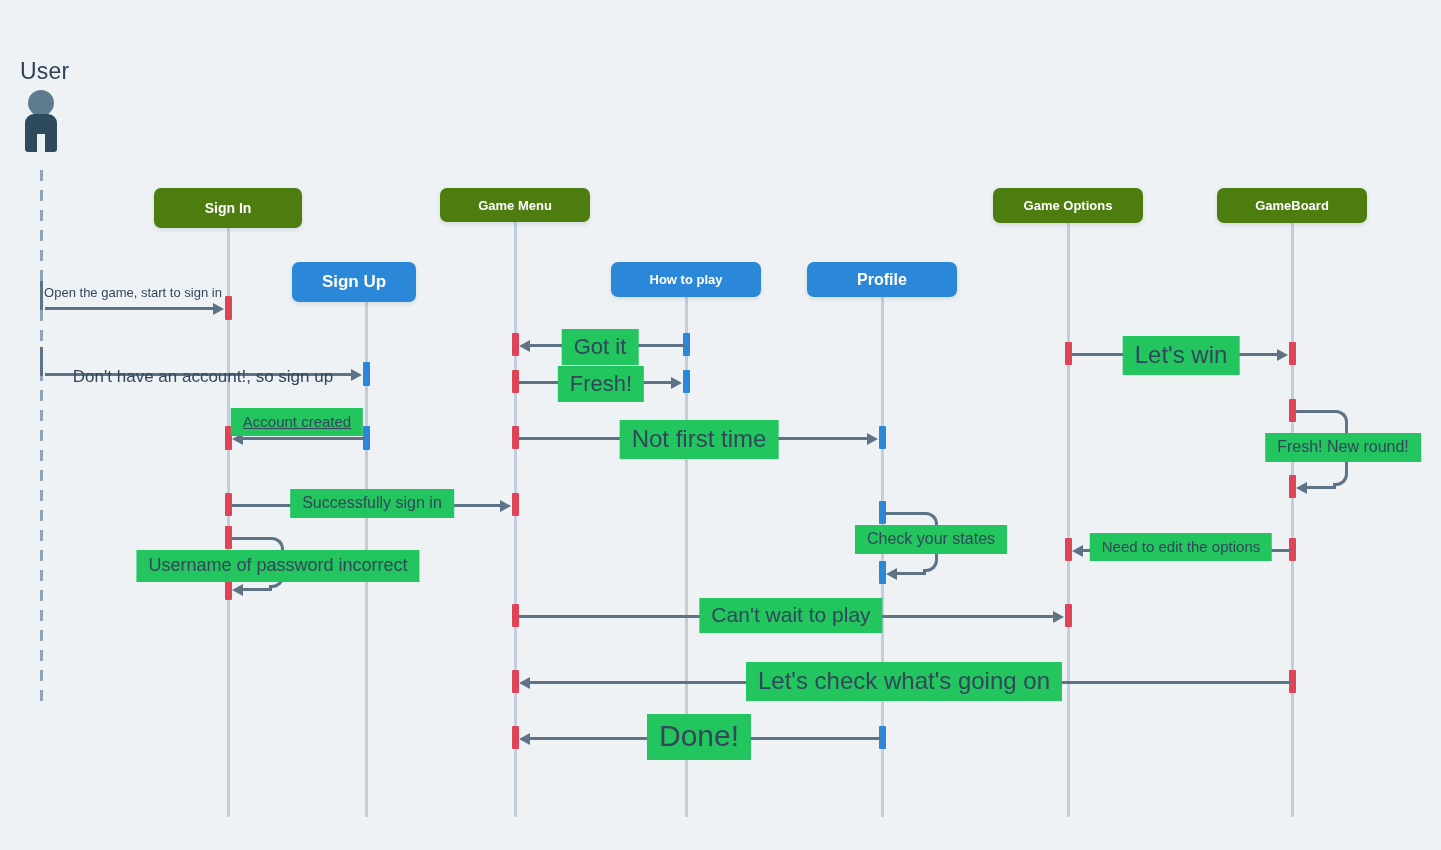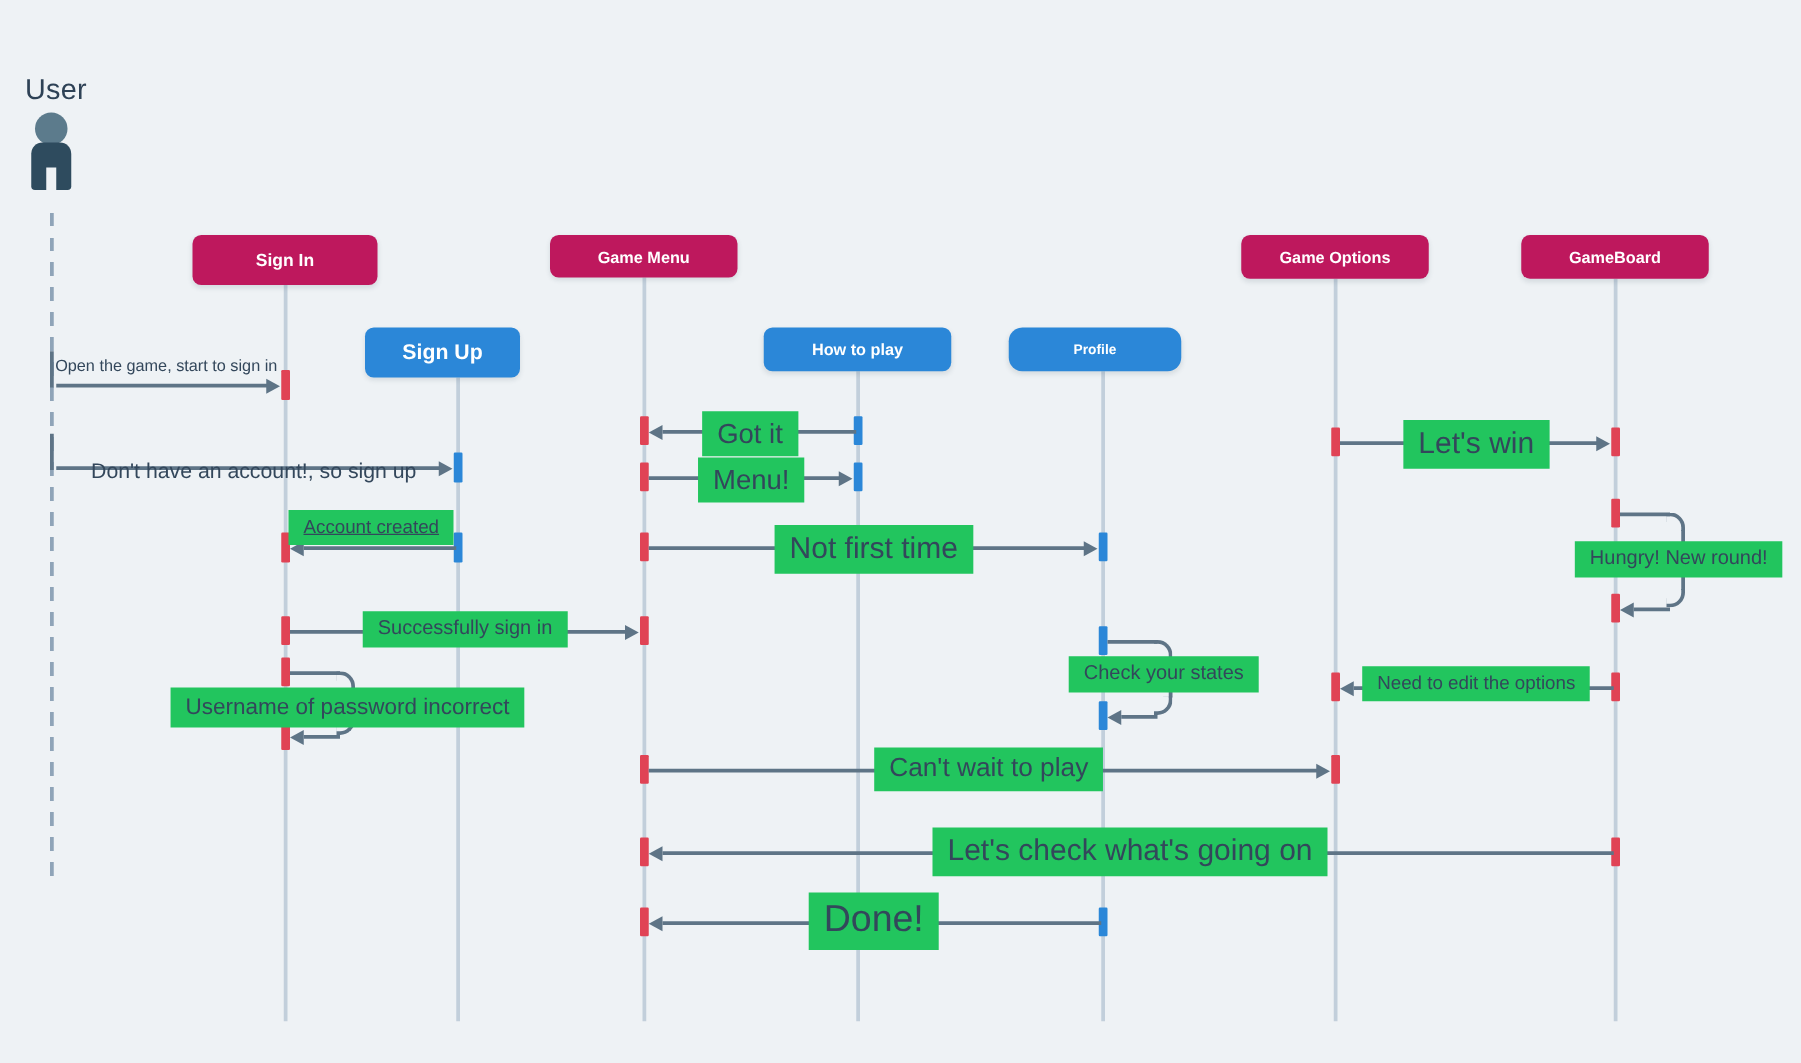--- a/index.html
+++ b/index.html
@@ -48,21 +48,21 @@
     border-radius: 7px;
     color: #ffffff;
     font-weight: bold;
     display: flex;
     align-items: center;
     justify-content: center;
     text-align: center;
     box-shadow: 0 2px 4px rgba(40,60,80,.13);
     box-sizing: border-box;
   }
-  .pbox.red  { background: #be185d; }
+  .pbox.red  { background: #4d7c0f; }
   .pbox.blue { background: #2b87d8; }
   
   .lifeline {
     position: absolute;
     width: 3px;
     background: #c2cfdb;
   }
   .lifeline-dashed {
     position: absolute;
     width: 3px;
@@ -153,21 +153,21 @@
       </div>
       <div class="pbox blue" style="left: 292px; top: 262px; width: 124px; height: 40px; font-size: 17px;">
         <span>Sign Up</span>
       </div>
       <div class="pbox red" style="left: 440px; top: 188px; width: 150px; height: 34px; font-size: 13px;">
         <span>Game Menu</span>
       </div>
       <div class="pbox blue" style="left: 611px; top: 262px; width: 150px; height: 35px; font-size: 13px;">
         <span>How to play</span>
       </div>
-      <div class="pbox blue" style="left: 807px; top: 262px; width: 138px; height: 35px; font-size: 11px; border-radius: 11px;">
+      <div class="pbox blue" style="left: 807px; top: 262px; width: 150px; height: 35px; font-size: 16px;">
         <span>Profile</span>
       </div>
       <div class="pbox red" style="left: 993px; top: 188px; width: 150px; height: 35px; font-size: 13px;">
         <span>Game Options</span>
       </div>
       <div class="pbox red" style="left: 1217px; top: 188px; width: 150px; height: 35px; font-size: 13px;">
         <span>GameBoard</span>
       </div>
     </div>
   <div id="layer-activations">
@@ -244,25 +244,25 @@
       <div class="mline" style="left: 530px; top: 681px; width: 761px;"></div>
       <div class="arrow left" style="left: 519px; top: 677px;"></div>
       <div class="mline" style="left: 530px; top: 737px; width: 351px;"></div>
       <div class="arrow left" style="left: 519px; top: 733px;"></div>
     </div>
   <div id="layer-labels">
       <div class="mlabel plain" style="left: 133px; top: 281px; font-size: 13px;">Open the game, start to sign in</div>
       <div class="mlabel plain" style="left: 203px; top: 362px; font-size: 17px;">Don't have an account!, so sign up</div>
       <div class="mlabel" style="left: 297px; top: 408px; font-size: 15px; text-decoration: underline;">Account created</div>
       <div class="mlabel" style="left: 600px; top: 329px; font-size: 22px;">Got it</div>
-      <div class="mlabel" style="left: 601px; top: 366px; font-size: 22px;">Menu!</div>
+      <div class="mlabel" style="left: 601px; top: 366px; font-size: 22px;">Fresh!</div>
       <div class="mlabel" style="left: 699px; top: 420px; font-size: 24px;">Not first time</div>
       <div class="mlabel" style="left: 372px; top: 489px; font-size: 16px;">Successfully sign in</div>
       <div class="mlabel" style="left: 1181px; top: 336px; font-size: 24px;">Let's win</div>
-      <div class="mlabel" style="left: 1343px; top: 433px; font-size: 16px;">Hungry! New round!</div>
+      <div class="mlabel" style="left: 1343px; top: 433px; font-size: 16px;">Fresh! New round!</div>
       <div class="mlabel" style="left: 931px; top: 525px; font-size: 16px;">Check your states</div>
       <div class="mlabel" style="left: 278px; top: 550px; font-size: 18px;">Username of password incorrect</div>
       <div class="mlabel" style="left: 1181px; top: 533px; font-size: 15px;">Need to edit the options</div>
       <div class="mlabel" style="left: 791px; top: 598px; font-size: 21px;">Can't wait to play</div>
       <div class="mlabel" style="left: 904px; top: 662px; font-size: 24px;">Let's check what's going on</div>
       <div class="mlabel" style="left: 699px; top: 714px; font-size: 30px;">Done!</div>
     </div>
 
 </div>
 

